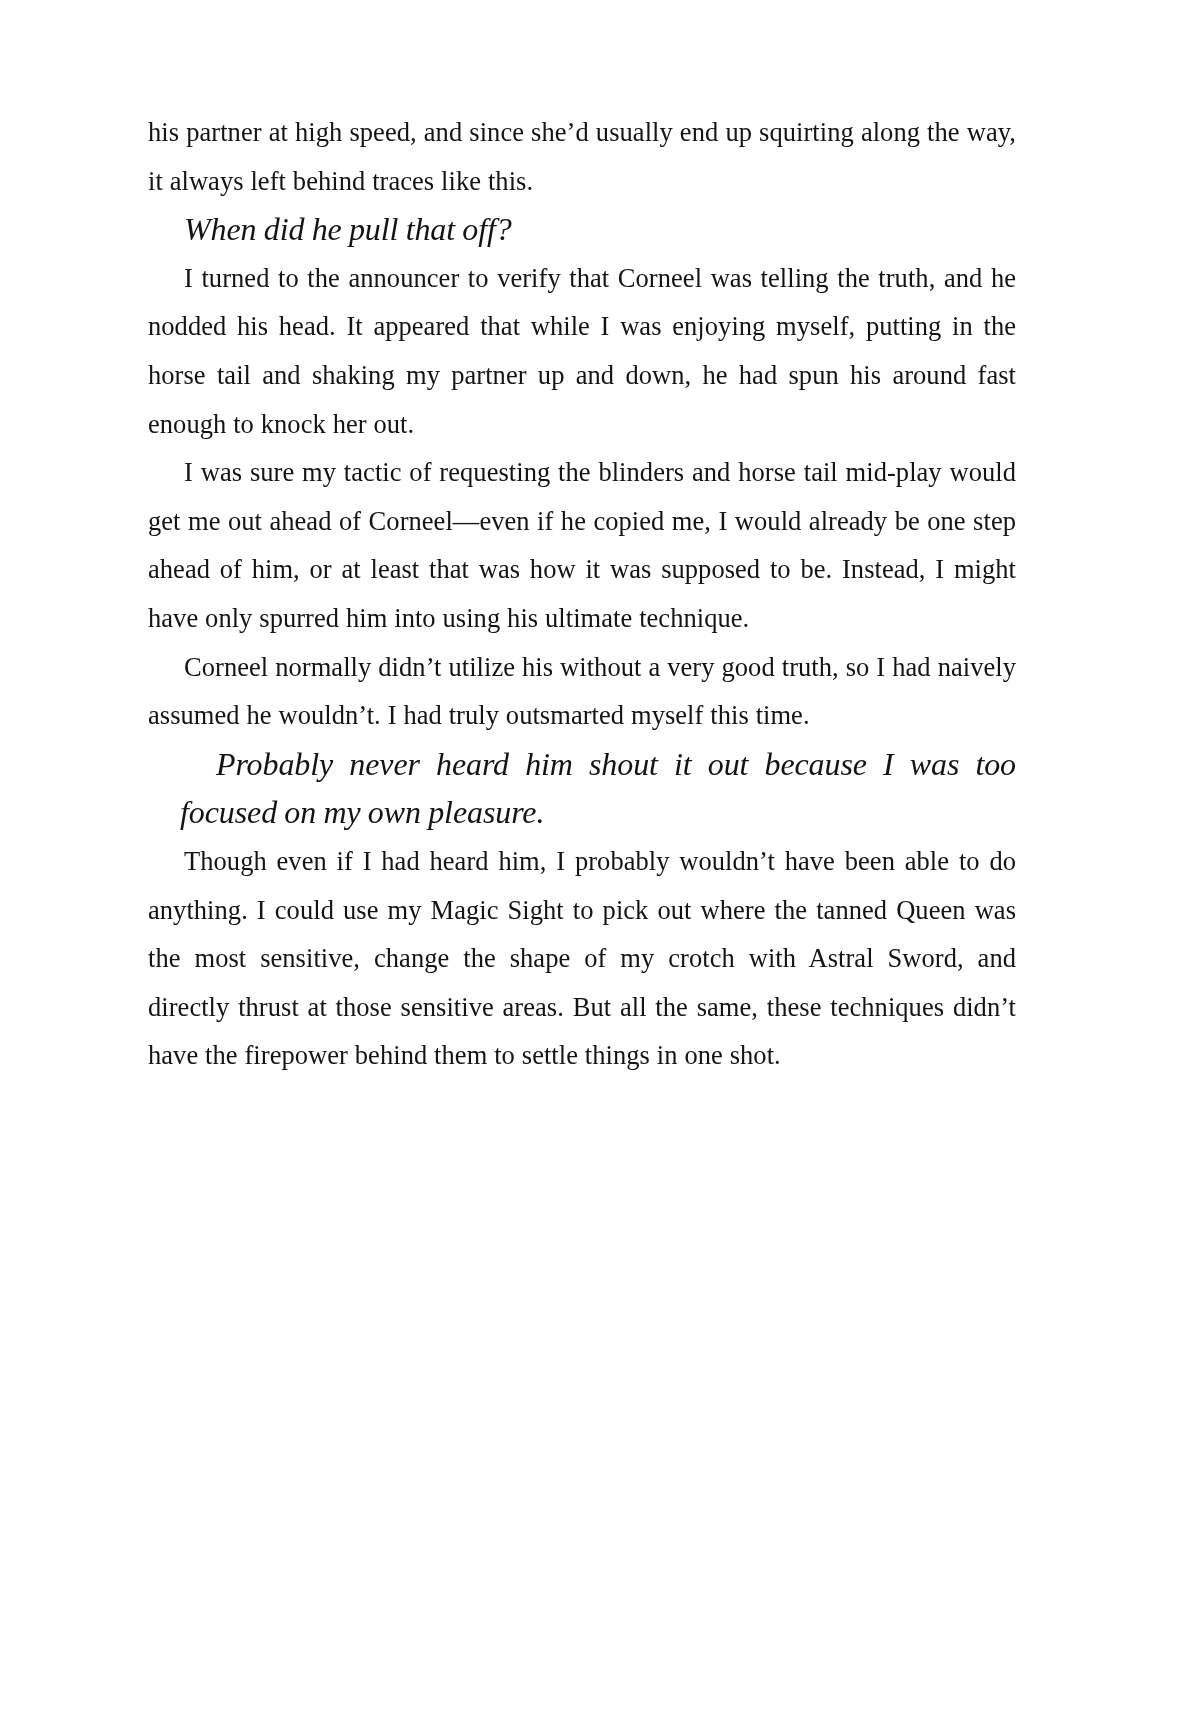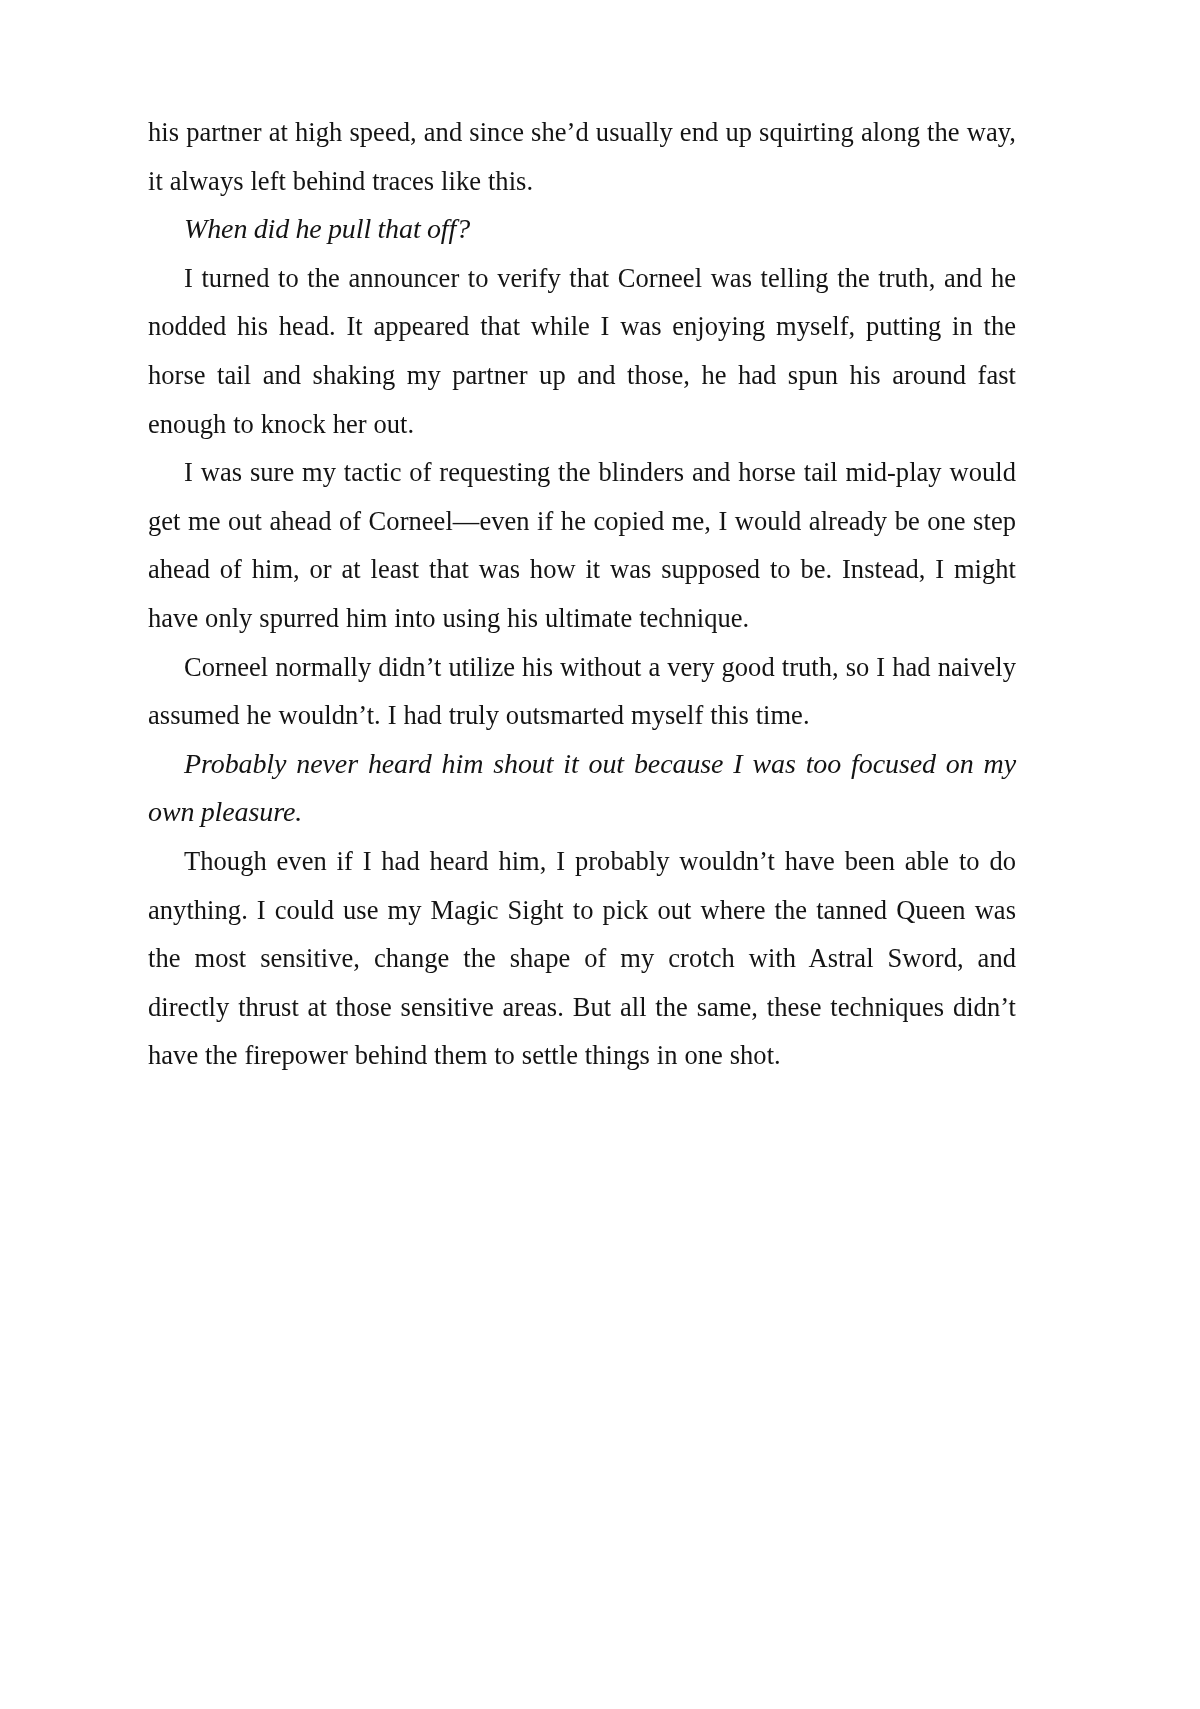--- a/index.html
+++ b/index.html
@@ -42,33 +42,34 @@
   p.para.continued {
     text-indent: 0;
   }
 
   p.para.indented {
     text-indent: 36px;
   }
 
   p.para.italic {
     font-style: italic;
-    font-size: 28px;
+    font-size: 32px;
     letter-spacing: -0.1px;
     word-spacing: -0.6px;
   }
 
   
   p.para.italic.oneline {
     text-align: left;
     white-space: nowrap;
   }
 
   p.para.italic.wrap {
     text-align: justify;
+    margin-left: 32px;
   }
 
   .page-number {
     position: absolute;
     right: 139px;
     top: 1598px;
     font-family: Liberation Serif, serif;
     font-size: 29px;
     font-weight: 300;
     color: #7f1d1d;
@@ -80,21 +81,21 @@
 <body>
 
 <div class="page">
 
   <div class="text-block">
 
     <p class="para continued">his partner at high speed, and since she’d usually end up squirting along the way, it always left behind traces like this.</p>
 
     <p class="para indented italic oneline">When did he pull that off?</p>
 
-    <p class="para indented">I turned to the announcer to verify that Corneel was telling the truth, and he nodded his head. It appeared that while I was enjoying myself, putting in the horse tail and shaking my partner up and those, he had spun his around fast enough to knock her out.</p>
+    <p class="para indented">I turned to the announcer to verify that Corneel was telling the truth, and he nodded his head. It appeared that while I was enjoying myself, putting in the horse tail and shaking my partner up and down, he had spun his around fast enough to knock her out.</p>
 
 
     <p class="para indented">I was sure my tactic of requesting the blinders and horse tail mid-play would get me out ahead of Corneel—even if he copied me, I would already be one step ahead of him, or at least that was how it was supposed to be. Instead, I might have only spurred him into using his ultimate technique.</p>
 
 
     <p class="para indented">Corneel normally didn’t utilize his without a very good truth, so I had naively assumed he wouldn’t. I had truly outsmarted myself this time.</p>
 
     <p class="para indented italic wrap">Probably never heard him shout it out because I was too focused on my own pleasure.</p>
 
     <p class="para indented">Though even if I had heard him, I probably wouldn’t have been able to do anything. I could use my Magic Sight to pick out where the tanned Queen was the most sensitive, change the shape of my crotch with Astral Sword, and directly thrust at those sensitive areas. But all the same, these techniques didn’t have the firepower behind them to settle things in one shot.</p>

